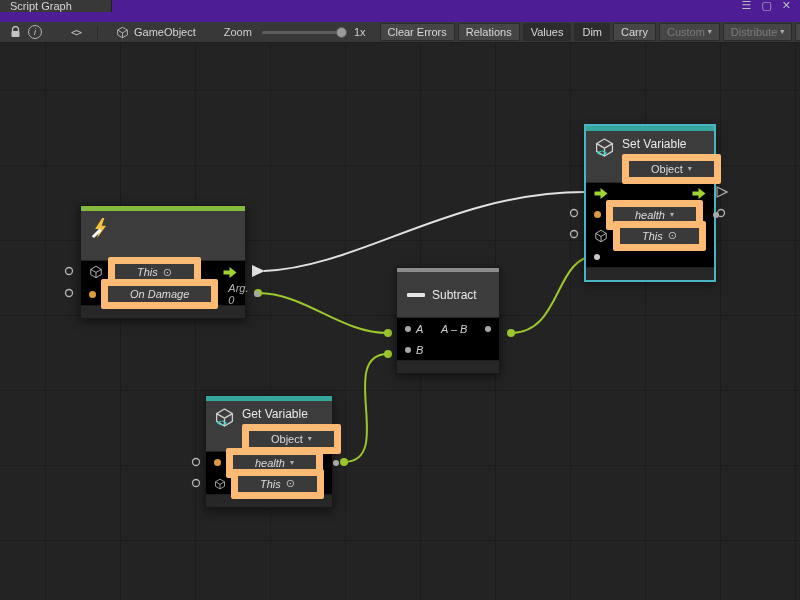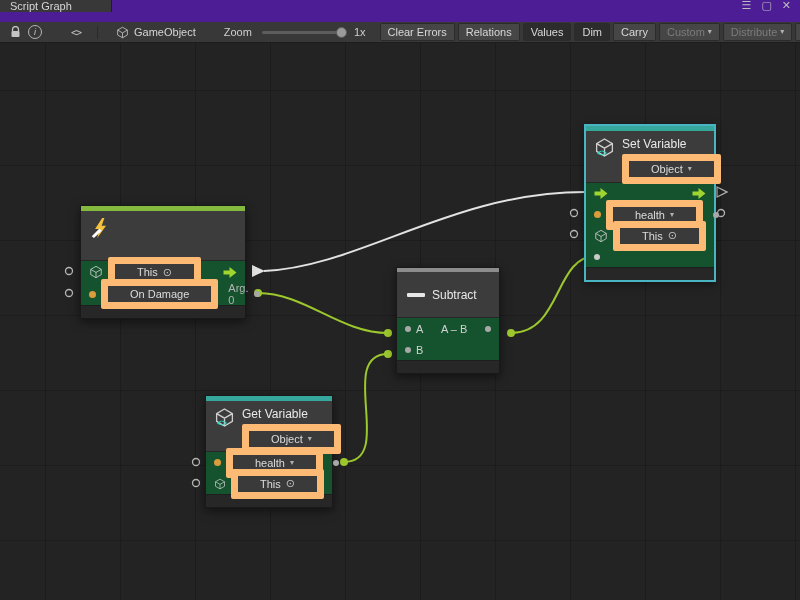--- a/index.html
+++ b/index.html
@@ -48,21 +48,21 @@
   .node{position:absolute;z-index:2;background:#2e2e2e;border:1px solid #191919;box-shadow:0 3px 9px rgba(0,0,0,.5);box-sizing:border-box;}
   .node.selected{border-color:var(--selection_teal,#4ab5c2);box-shadow:0 0 0 1px var(--selection_teal,#4ab5c2),0 3px 9px rgba(0,0,0,.5);}
   .strip{width:100%;}
   .strip.green{height:5px;background:var(--event_green,#84bb3f);}
   .strip.teal{height:5px;background:var(--variable_teal,#35a79c);}
   .strip.gray{height:4px;background:#8d8d8d;}
   .n-header{background:#3c3c3c;display:flex;gap:7px;align-items:flex-start;padding:6px 8px;box-sizing:border-box;border-bottom:1px solid #262626;}
   .n-header.center{align-items:center;padding:0 10px;}
   .n-title{font-size:12px;color:#e9e9e9;line-height:14px;}
   .n-hcol{display:flex;flex-direction:column;gap:3px;}
-  .n-body{background:#14532d;}
+  .n-body{background:#000000;font-style:italic;}
   .prow{display:flex;align-items:center;gap:5px;height:21px;padding:0 8px;box-sizing:border-box;}
   .prow.tall{height:22px;}
   .n-footer{height:12px;background:#272727;border-top:1px solid #1e1e1e;}
   .spacer{flex:1;}
   
   .dot{width:7px;height:7px;border-radius:50%;flex:0 0 auto;}
   .dot.orange{background:var(--port_orange,#dd9c3c);}
   .dot.gray{background:#a8a8a8;width:6px;height:6px;}
   .dot.light{background:#c9c9c9;width:6px;height:6px;}
   .chip{display:inline-flex;align-items:center;gap:5px;background:#3a3a3a;border:7px solid #fdba74;border-radius:2px;padding:0 22px;height:16px;color:#dcdcdc;flex:0 0 auto;}

